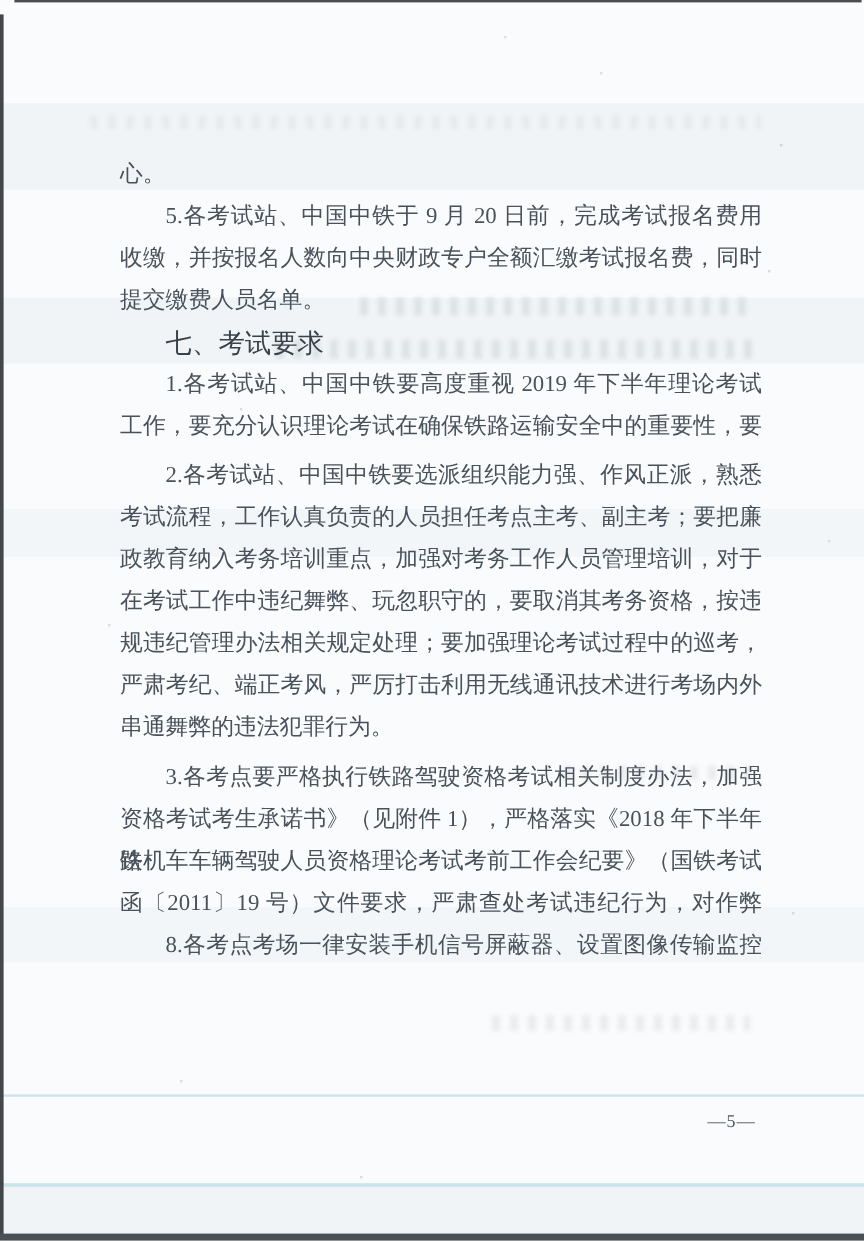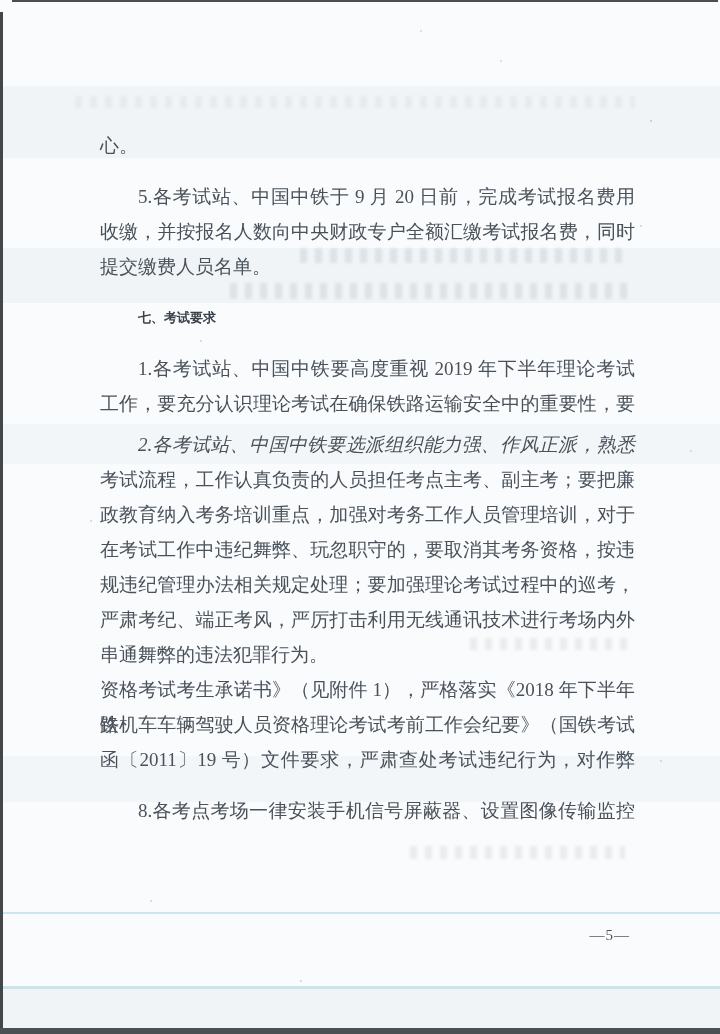--- a/index.html
+++ b/index.html
@@ -89,26 +89,26 @@
     height: 35px;
     line-height: 35px;
     white-space: nowrap;
     text-align: left;
   }
   .doc-line.fill {
     white-space: normal;
     text-align: justify;
     text-align-last: justify;
   }
-  .doc-line.indent { text-indent: 38px; margin-top: 16px; }
-  .doc-line.gap { margin-top: 6px; font-style: italic; }
+  .doc-line.indent { text-indent: 38px; }
+  .doc-line.gap { margin-top: 6px; }
   .doc-line.heading {
     font-family: "Liberation Sans", "DejaVu Sans", sans-serif;
-    font-weight: 700;
-    font-size: 13px;
+    font-weight: 400;
+    font-size: 22px;
     color: #39414a;
   }
 
   .page-number {
     position: absolute;
     top: 927px;
     right: 90px;
     font-size: 15px;
     color: #4e565c;
     letter-spacing: 1px;
@@ -145,20 +145,21 @@
       <div class="doc-line indent heading">七、考试要求</div>
       <div class="doc-line indent fill">1.各考试站、中国中铁要高度重视 2019 年下半年理论考试</div>
       <div class="doc-line fill">工作，要充分认识理论考试在确保铁路运输安全中的重要性，要</div>
       <div class="doc-line indent fill gap">2.各考试站、中国中铁要选派组织能力强、作风正派，熟悉</div>
       <div class="doc-line fill">考试流程，工作认真负责的人员担任考点主考、副主考；要把廉</div>
       <div class="doc-line fill">政教育纳入考务培训重点，加强对考务工作人员管理培训，对于</div>
       <div class="doc-line fill">在考试工作中违纪舞弊、玩忽职守的，要取消其考务资格，按违</div>
       <div class="doc-line fill">规违纪管理办法相关规定处理；要加强理论考试过程中的巡考，</div>
       <div class="doc-line fill">严肃考纪、端正考风，严厉打击利用无线通讯技术进行考场内外</div>
       <div class="doc-line">串通舞弊的违法犯罪行为。</div>
+      <div class="doc-line indent fill gap">3.各考点要严格执行铁路驾驶资格考试相关制度办法，加强</div>
       <div class="doc-line fill">资格考试考生承诺书》（见附件 1），严格落实《2018 年下半年铁</div>
       <div class="doc-line fill">路机车车辆驾驶人员资格理论考试考前工作会纪要》（国铁考试</div>
       <div class="doc-line fill">函〔2011〕19 号）文件要求，严肃查处考试违纪行为，对作弊</div>
       <div class="doc-line indent fill">8.各考点考场一律安装手机信号屏蔽器、设置图像传输监控</div>
     </div>
 
   <div class="page-number">—5—</div>
 
   <div class="edge edge-left"></div>
   <div class="edge edge-top"></div>

